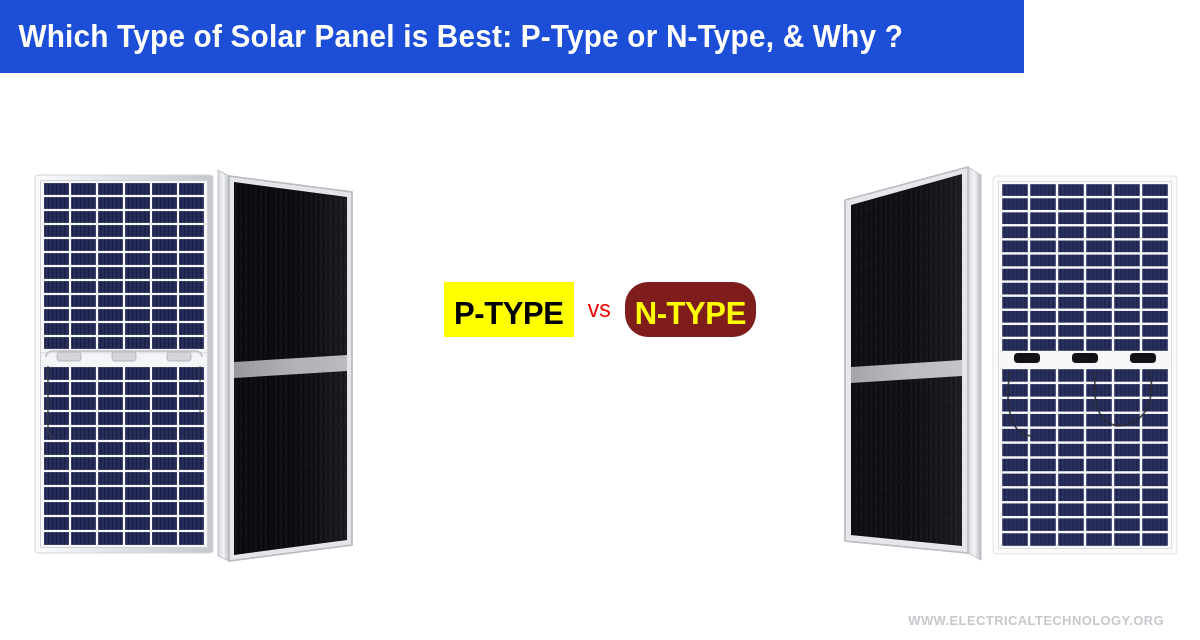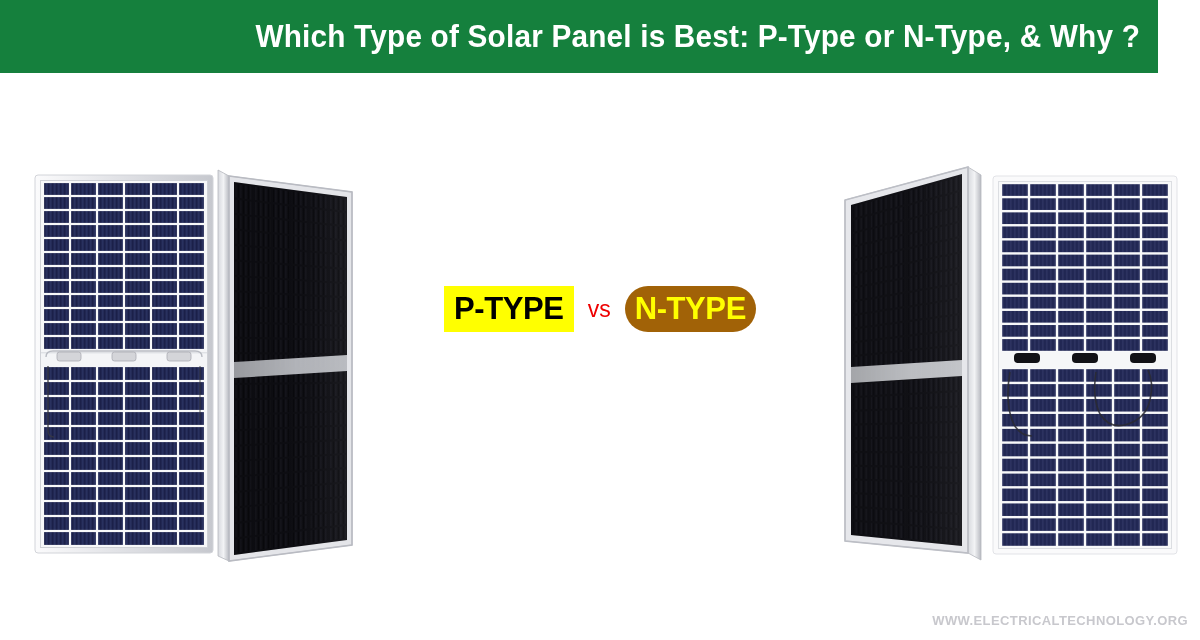--- a/index.html
+++ b/index.html
@@ -18,26 +18,26 @@
     width: 1200px;
     height: 640px;
     background: #ffffff;
     overflow: hidden;
   }
 
   
   #title-bar {
     position: absolute;
     left: 0; top: 0;
-    width: 1158px;
+    width: 1024px;
     height: 73px;
-    background: #15803d;
+    background: #1d4ed8;
     display: flex;
     align-items: center;
-    justify-content: flex-end;
+    justify-content: flex-start;
   }
 
   #title-text {
     color: #ffffff;
     font-family: "Liberation Sans Narrow", "Liberation Sans", sans-serif;
     font-size: 31px;
     font-weight: bold;
     letter-spacing: 0.2px;
     white-space: nowrap;
     transform: scaleX(0.96);
@@ -61,31 +61,31 @@
     align-items: center;
     justify-content: center;
     gap: 12px;
   }
 
   .type-chip {
     font-size: 31px;
     font-weight: bold;
     letter-spacing: -0.4px;
     line-height: 1;
-    padding: 7px 10px 8px 10px;
+    padding: 16px 10px 8px 10px;
     white-space: nowrap;
   }
 
   #ptype-chip {
     background: #ffff00;
     color: #000000;
   }
 
   #ntype-chip {
-    background: #a16207;
+    background: #7f1d1d;
     color: #ffff00;
     border-radius: 23px;
   }
 
   #vs-label {
     color: #ee0000;
     font-size: 23px;
     font-weight: normal;
     line-height: 1;
     padding: 0 2px;
@@ -100,21 +100,21 @@
     color: #0d0d0d;
     font-size: 33px;
     font-weight: bold;
     letter-spacing: 1.2px;
     white-space: nowrap;
   }
 
   
   #watermark {
     position: absolute;
-    right: 12px;
+    right: 36px;
     bottom: 12px;
     color: #c8c8cd;
     font-size: 13px;
     font-weight: bold;
     letter-spacing: 0.4px;
     white-space: nowrap;
   }
 
   
   #panel-art {

